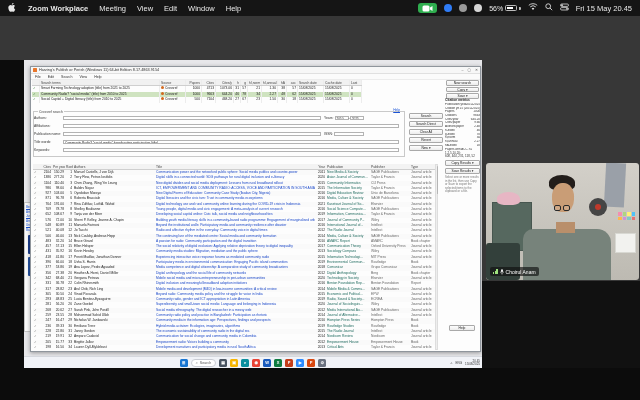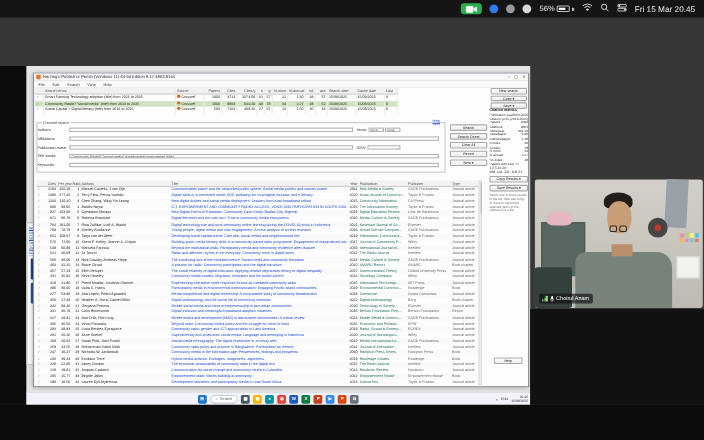--- a/index.html
+++ b/index.html
@@ -136,20 +136,34 @@
     display:flex;align-items:center;gap:2px;padding:0 3px;color:#fff;font-size:5px;}
   .sigbars{display:flex;align-items:flex-end;gap:0.5px;}
   .sigbars i{display:block;width:1.2px;background:#9ee37d;}
 </style>
 </head>
 <body>
 
 <div class="screen">
 
   <div class="menubar">
+    <div class="mb-left">
+      <span class="mb-apple">
+        <svg viewBox="0 0 10 12" width="9" height="10">
+            <path fill="#e8e8e8" d="M7.2 1.6c-.5.6-1.3 1-1.9.9-.1-.7.2-1.4.6-1.9C6.4.1 7.2-.2 7.8 0c.1.6-.2 1.2-.6 1.6zM8 3c-1.1-.1-2 .6-2.5.6S4.2 3 3.3 3C2.1 3.1 1 3.8.5 4.9c-1.1 2 -.3 5 .8 6.6.5.8 1.2 1.6 2 1.6.8 0 1.1-.5 2.1-.5s1.2.5 2.1.5 1.4-.8 1.9-1.6c.6-.9.8-1.8.9-1.9-.1 0-1.7-.7-1.7-2.6 0-1.6 1.3-2.4 1.4-2.4C9.3 3.4 8.4 3 8 3z" transform="scale(0.8)"></path>
+          </svg>
+      </span>
+
+    <span class="first">Zoom Workplace</span>
+        <span>Meeting</span>
+        <span>View</span>
+        <span>Edit</span>
+        <span>Window</span>
+        <span>Help</span>
+      </div>
     <div class="mb-right">
       <span class="cam-pill">
         <svg width="11" height="7" viewBox="0 0 11 7">
             <rect x="0.5" y="0.5" width="7" height="6" rx="1.5" fill="#fff"></rect>
             <path d="M8 2.5 L10.5 1 V6 L8 4.5 Z" fill="#fff"></path>
           </svg>
       </span>
       <span class="dot blue"></span>
       <span class="dot gray"></span>
       <span class="dot lite"></span>
@@ -174,21 +188,21 @@
           </svg>
       </span>
       <span>
         <svg width="9" height="8" viewBox="0 0 9 8">
             <rect x="0.5" y="1" width="8" height="2.4" rx="1.2" stroke="#ddd" fill="none" stroke-width="0.8"></rect>
             <circle cx="2" cy="2.2" r="0.9" fill="#ddd"></circle>
             <rect x="0.5" y="4.6" width="8" height="2.4" rx="1.2" stroke="#ddd" fill="none" stroke-width="0.8"></rect>
             <circle cx="7" cy="5.8" r="0.9" fill="#ddd"></circle>
           </svg>
       </span>
-      <span class="clock">Fri 15 Mar 20.45</span>
+      <span class="clock">Fri 15 May 20.45</span>
     </div>
   </div>
 
   <div class="zbg"></div>
   <div class="black-left"></div>
 
   <div class="shared">
 
     <div class="sidepanel">
       <span id="linkwrap"><a class="lnk">Beranda</a><a class="lnk">Artikel</a><a class="lnk">Jurnal</a><a class="lnk">Arsip</a><a class="lnk">Unduhan</a><a class="lnk">Bantuan</a></span>

